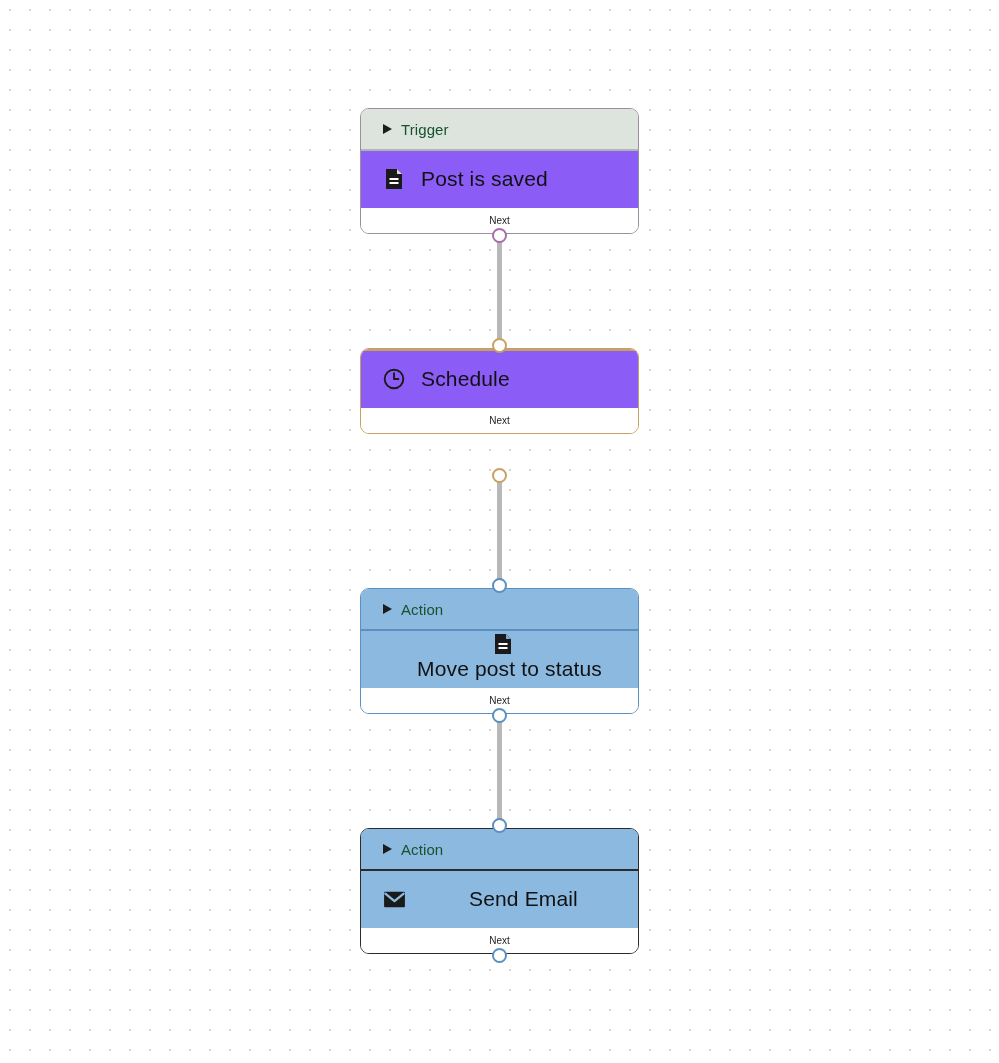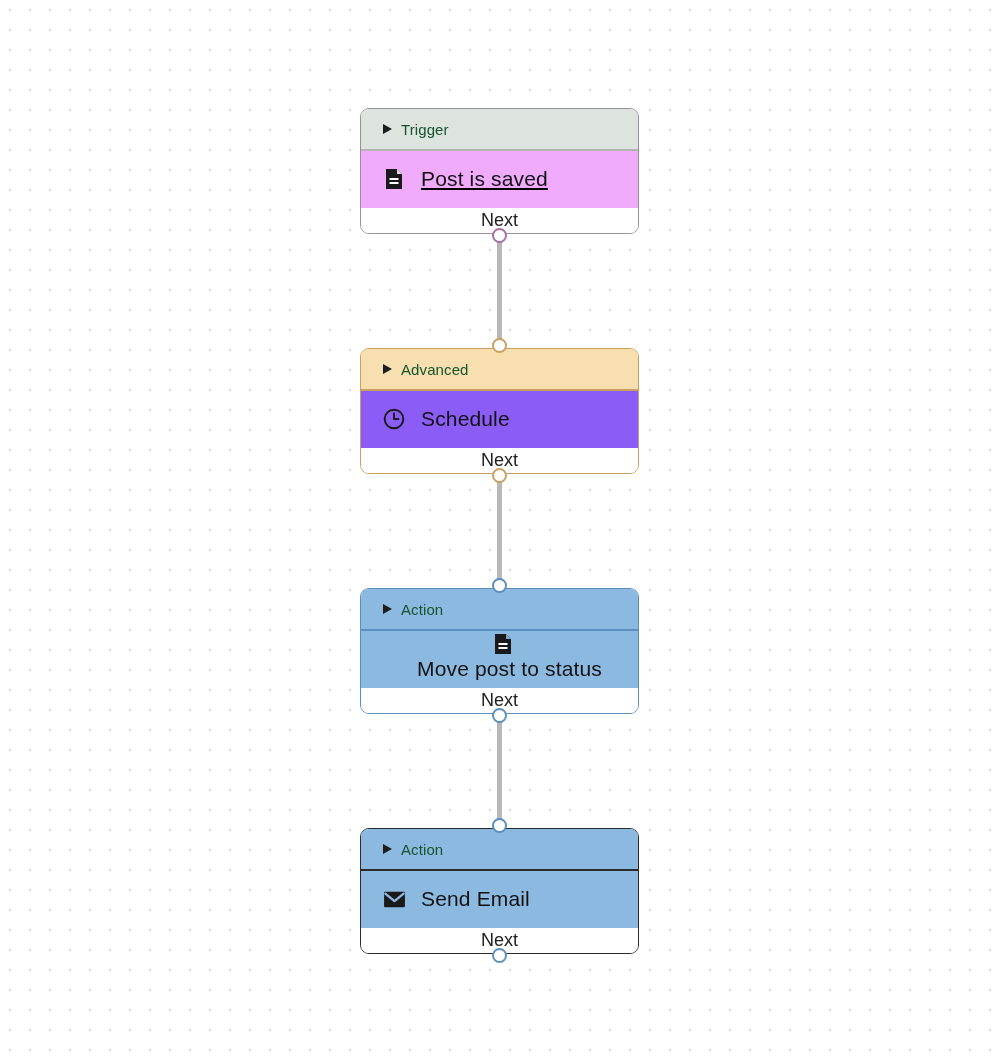--- a/index.html
+++ b/index.html
@@ -106,57 +106,57 @@
   .node-footer {
     height: 25px;
     background: #ffffff;
     display: flex;
     align-items: center;
     justify-content: center;
     box-sizing: border-box;
   }
 
   .node-footer-label {
-    font-size: 18px;
+    font-size: 10px;
     color: #1d1d1d;
   }
 
   
   .port {
     position: absolute;
     width: 15px;
     height: 15px;
     border-radius: 50%;
     background: #ffffff;
     border-style: solid;
     border-width: 2px;
     box-sizing: border-box;
     left: 492px;
     z-index: 6;
   }
 
   
   .theme-green .node-inner { border-color: #9a8f9c; }
   .theme-green .node-header { background: #dde3dd; }
-  .theme-green .node-body   { background: #f0abfc; text-decoration: underline; }
+  .theme-green .node-body   { background: #8b5cf6; }
   .theme-green .node-divider{ background: #b0b7b0; }
 
   .theme-orange .node-inner { border-color: #c9a060; }
   .theme-orange .node-header { background: #f7dfb0; }
   .theme-orange .node-body   { background: #8b5cf6; }
   .theme-orange .node-divider{ background: #c9a060; }
 
   .theme-blue .node-inner { border-color: #5b8fbf; }
   .theme-blue .node-header { background: #8cb9e0; }
   .theme-blue .node-body   { background: #8cb9e0; flex-direction: column; }
   .theme-blue .node-divider{ background: #5b8fbf; }
 
   .theme-blue-dark .node-inner { border-color: #2b2b2b; }
   .theme-blue-dark .node-header { background: #8cb9e0; }
-  .theme-blue-dark .node-body   { background: #8cb9e0; }
+  .theme-blue-dark .node-body   { background: #8cb9e0; gap: 48px; }
   .theme-blue-dark .node-divider{ background: #2b2b2b; }
 </style>
 </head>
 <body>
 
 <div id="canvas">
 
   <div class="connector-line" style="top:236px; height:110px;"></div>
   <div class="connector-line" style="top:476px; height:110px;"></div>
   <div class="connector-line" style="top:716px; height:110px;"></div>
@@ -181,24 +181,20 @@
       </div>
       <div class="node-footer">
         <span class="node-footer-label">Next</span>
       </div>
     </div>
   </div>
   <div class="port" style="top:228px; border-color:#a86da8;"></div>
 
   <div class="node theme-orange" style="top:348px;">
     <div class="node-inner">
-      <div class="node-header">
-        <span class="disclosure-triangle"></span>
-        <span>Advanced</span>
-      </div>
       <div class="node-divider"></div>
       <div class="node-body">
         <span class="node-icon">
           <svg width="24" height="24" viewBox="0 0 24 24" aria-hidden="true">
             <circle cx="12" cy="12" r="9.3" fill="none" stroke="#1a1a1a" stroke-width="1.9"></circle>
             <path d="M12 6.3 V12 H16.4" fill="none" stroke="#1a1a1a" stroke-width="1.9" stroke-linecap="round" stroke-linejoin="round"></path>
           </svg>
         </span>
         <span class="node-title">Schedule</span>
       </div>

